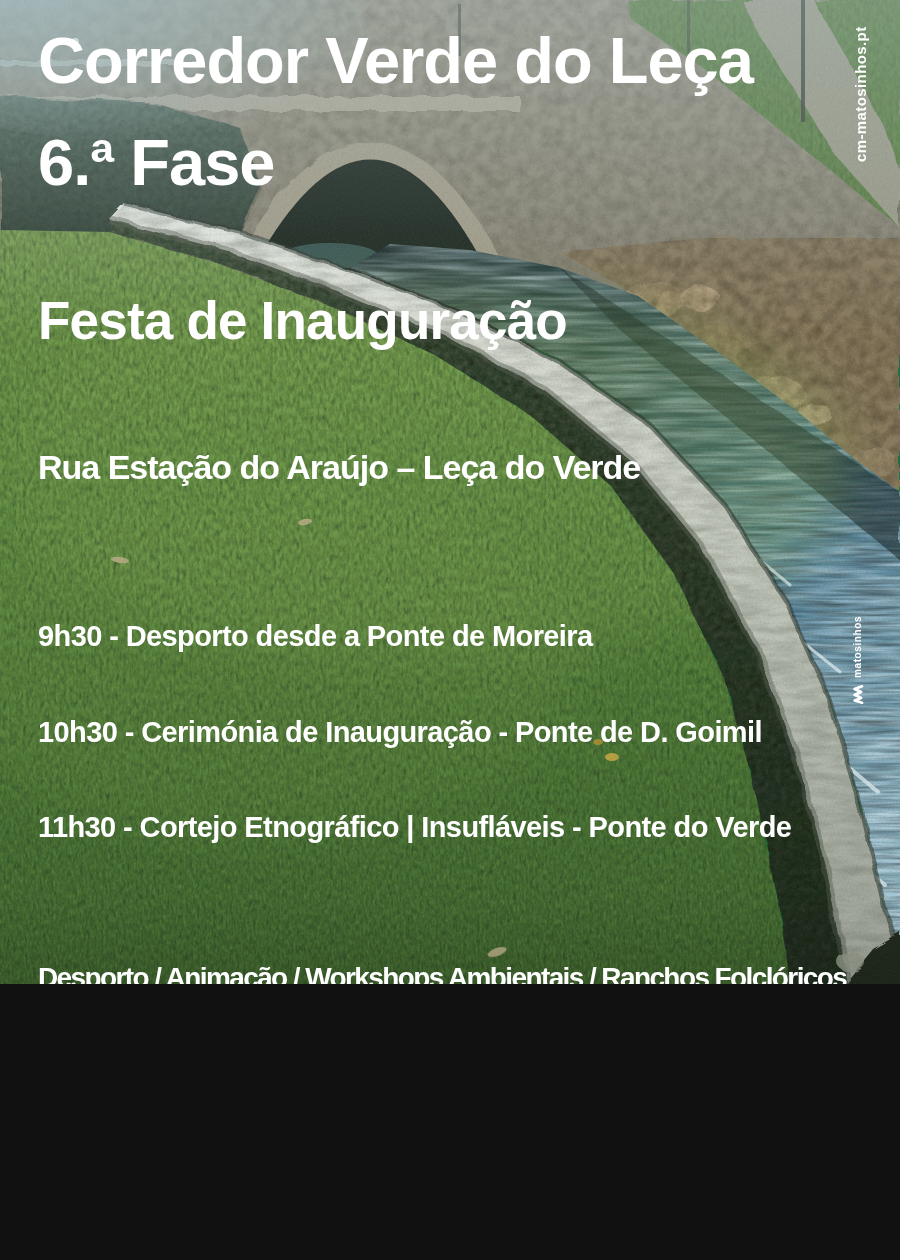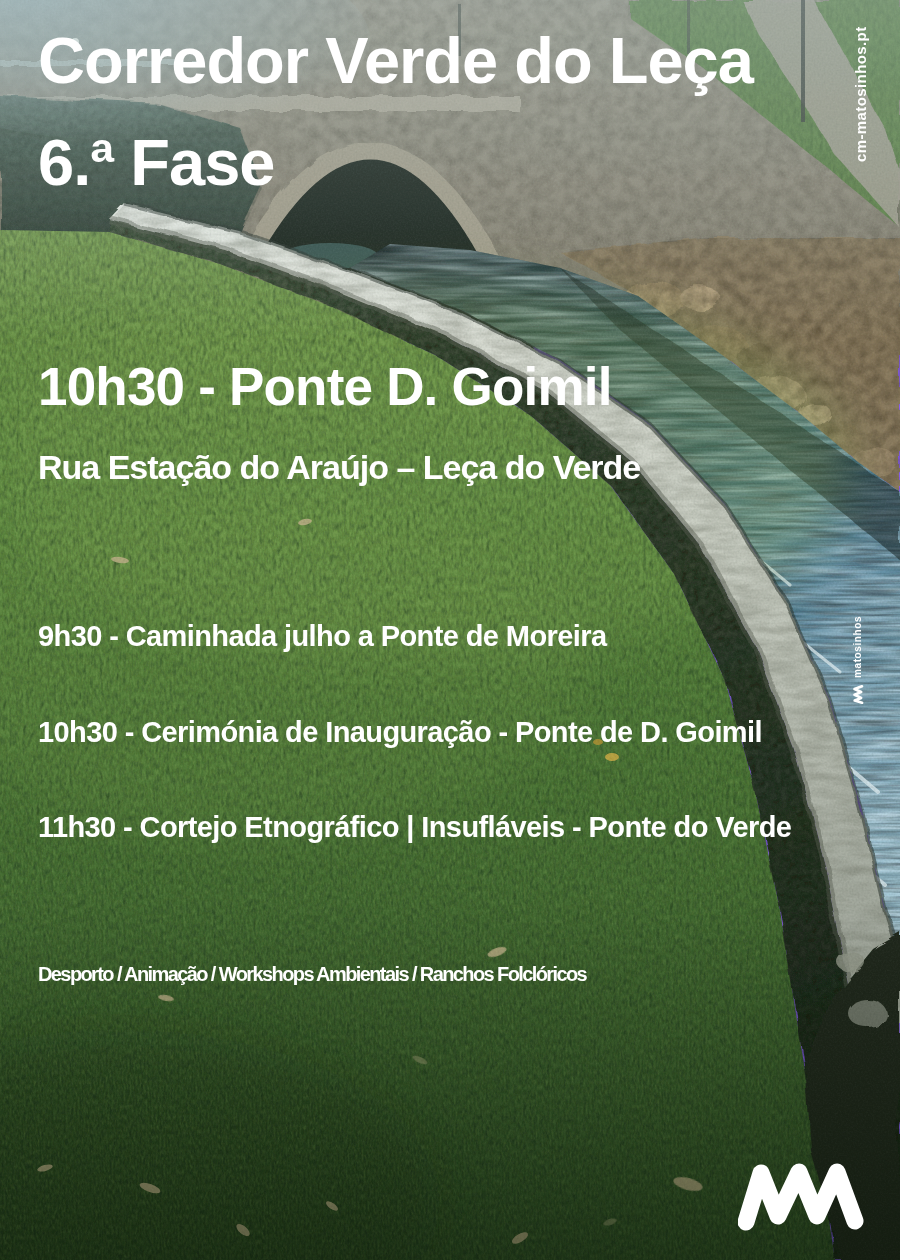--- a/index.html
+++ b/index.html
@@ -1,34 +1,34 @@
 <!DOCTYPE html>
 <html><head>
 <meta charset="utf-8">
 <style>
   html,body{margin:0;padding:0;background:#111;}
   .poster{
-    position:relative;width:900px;height:1260px;overflow:hidden;
-    font-family:"Liberation Sans",sans-serif;background:#8b5cf6;
+    position:relative;width:900px;height:984px;overflow:hidden;
+    font-family:"Liberation Sans",sans-serif;background:#15803d;
   }
   .bg{position:absolute;left:0;top:0;width:900px;height:1260px;display:block;}
   .txt{
     position:absolute;color:#ffffff;font-weight:bold;line-height:1;
     white-space:nowrap;letter-spacing:-0.5px;
   }
   .title1{left:38px;top:28px;font-size:65px;letter-spacing:-1px;}
   .title2{left:38px;top:130px;font-size:65px;letter-spacing:-1px;}
   .event-name{left:38px;top:294px;font-size:53px;letter-spacing:-0.8px;}
   .event-time{left:38px;top:360px;font-size:53px;letter-spacing:-0.8px;}
   .event-addr{left:38px;top:450px;font-size:34px;letter-spacing:-1px;}
   .sch{font-size:29px;letter-spacing:-0.6px;}
   .sch0{left:38px;top:622px;}
   .sch1{left:38px;top:718px;}
   .sch2{left:38px;top:813px;}
-  .activities{left:38px;top:964px;font-size:20px;letter-spacing:-1.6px;}
+  .activities{left:38px;top:964px;font-size:28px;letter-spacing:-1.6px;}
   .date{left:38px;top:1178px;font-size:53px;letter-spacing:-2px;}
   .site-vert{
     position:absolute;left:851px;top:162px;color:#fff;font-weight:bold;
     font-size:15px;letter-spacing:0.4px;white-space:nowrap;
     transform:rotate(-90deg);transform-origin:0 0;line-height:1.3;
   }
   .brand-vert{
     position:absolute;left:852px;top:704px;color:#fff;
     display:flex;align-items:center;gap:6px;white-space:nowrap;
     transform:rotate(-90deg);transform-origin:0 0;
@@ -239,25 +239,25 @@
     <rect x="0" y="0" width="900" height="1260" fill="#0a0f0a" filter="url(#spFine)" opacity=".10"></rect>
     <rect x="0" y="0" width="900" height="1260" fill="#ffffff" filter="url(#spFine2)" opacity=".06"></rect>
     <rect x="0" y="0" width="900" height="340" fill="url(#gTopHaze)"></rect>
     <rect x="0" y="0" width="900" height="1260" fill="#6e9a8c" opacity=".055"></rect>
     <rect x="0" y="900" width="900" height="360" fill="url(#gVign)"></rect>
   </svg>
 
   <div class="txt title1">Corredor Verde do Leça</div>
   <div class="txt title2">6.ª Fase</div>
 
-  <div class="txt event-time">10h30 - Ponte D. Goimil</div>
+  <div class="txt event-name">Festa de Inauguração</div>
   <div class="txt event-addr">Rua Estação do Araújo – Leça do Verde</div>
 
   <div>
-    <div class="txt sch sch0">9h30 - Caminhada julho a Ponte de Moreira</div>
+    <div class="txt sch sch0">9h30 - Desporto desde a Ponte de Moreira</div>
     <div class="txt sch sch1">10h30 - Cerimónia de Inauguração - Ponte de D. Goimil</div>
     <div class="txt sch sch2">11h30 - Cortejo Etnográfico | Insufláveis - Ponte do Verde</div>
   </div>
 
   <div class="txt activities">Desporto / Animação / Workshops Ambientais / Ranchos Folclóricos</div>
 
   <div class="site-vert">cm-matosinhos.pt</div>
 
   <div class="brand-vert">
     <svg width="20" height="12" viewBox="0 0 132 74" aria-hidden="true">

